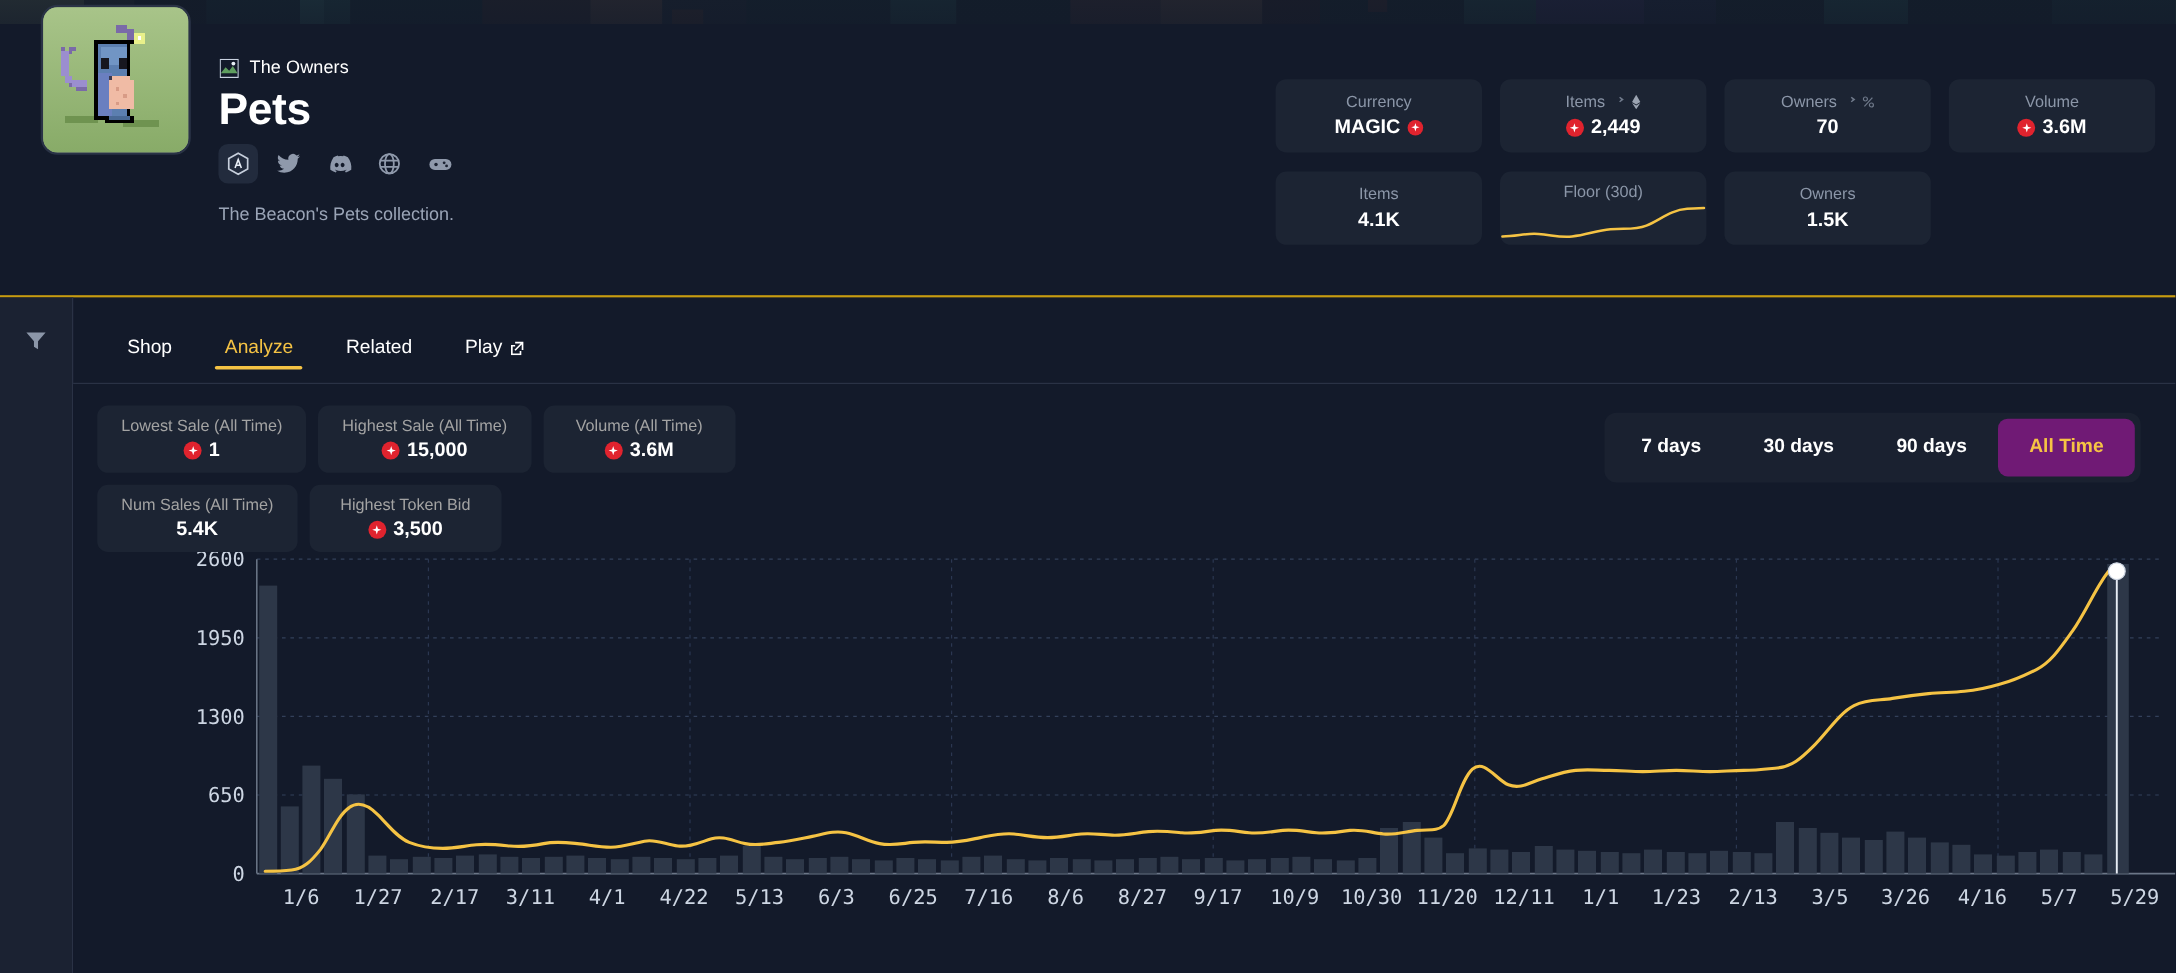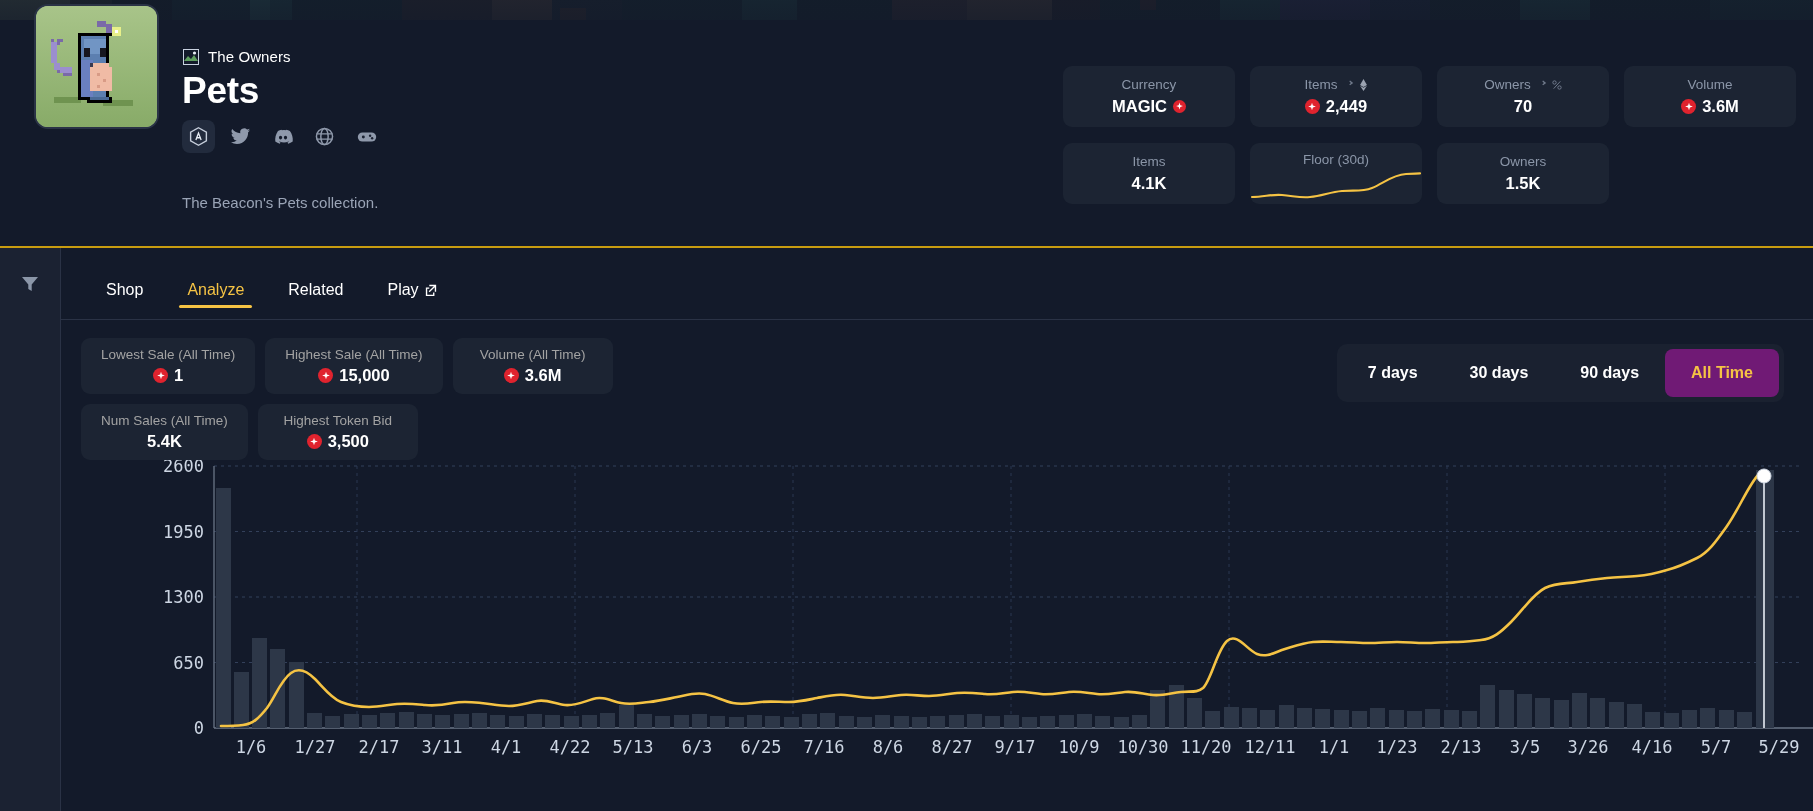--- a/index.html
+++ b/index.html
@@ -51,21 +51,21 @@
   .social-btn {
     width: 33px; height: 33px; border-radius: 8px;
     display: flex; align-items: center; justify-content: center;
     color: #8f99ab; cursor: pointer;
   }
   .social-btn.active { background: #222b3d; }
   .social-btn svg { display: block; fill: currentColor; }
 
   .description {
     position: absolute; left: 182px; top: 170px;
-    font-size: 15px; color: #9aa4b6; margin-top: 24px;
+    font-size: 15px; color: #9aa4b6;
   }
 
   
   .hstats {
     position: absolute; left: 1063px; top: 66px;
     display: grid; grid-template-columns: repeat(4, 172px);
     gap: 16px 15px;
   }
   .hcard {
     height: 61px; background: #1c2433; border-radius: 9px;

